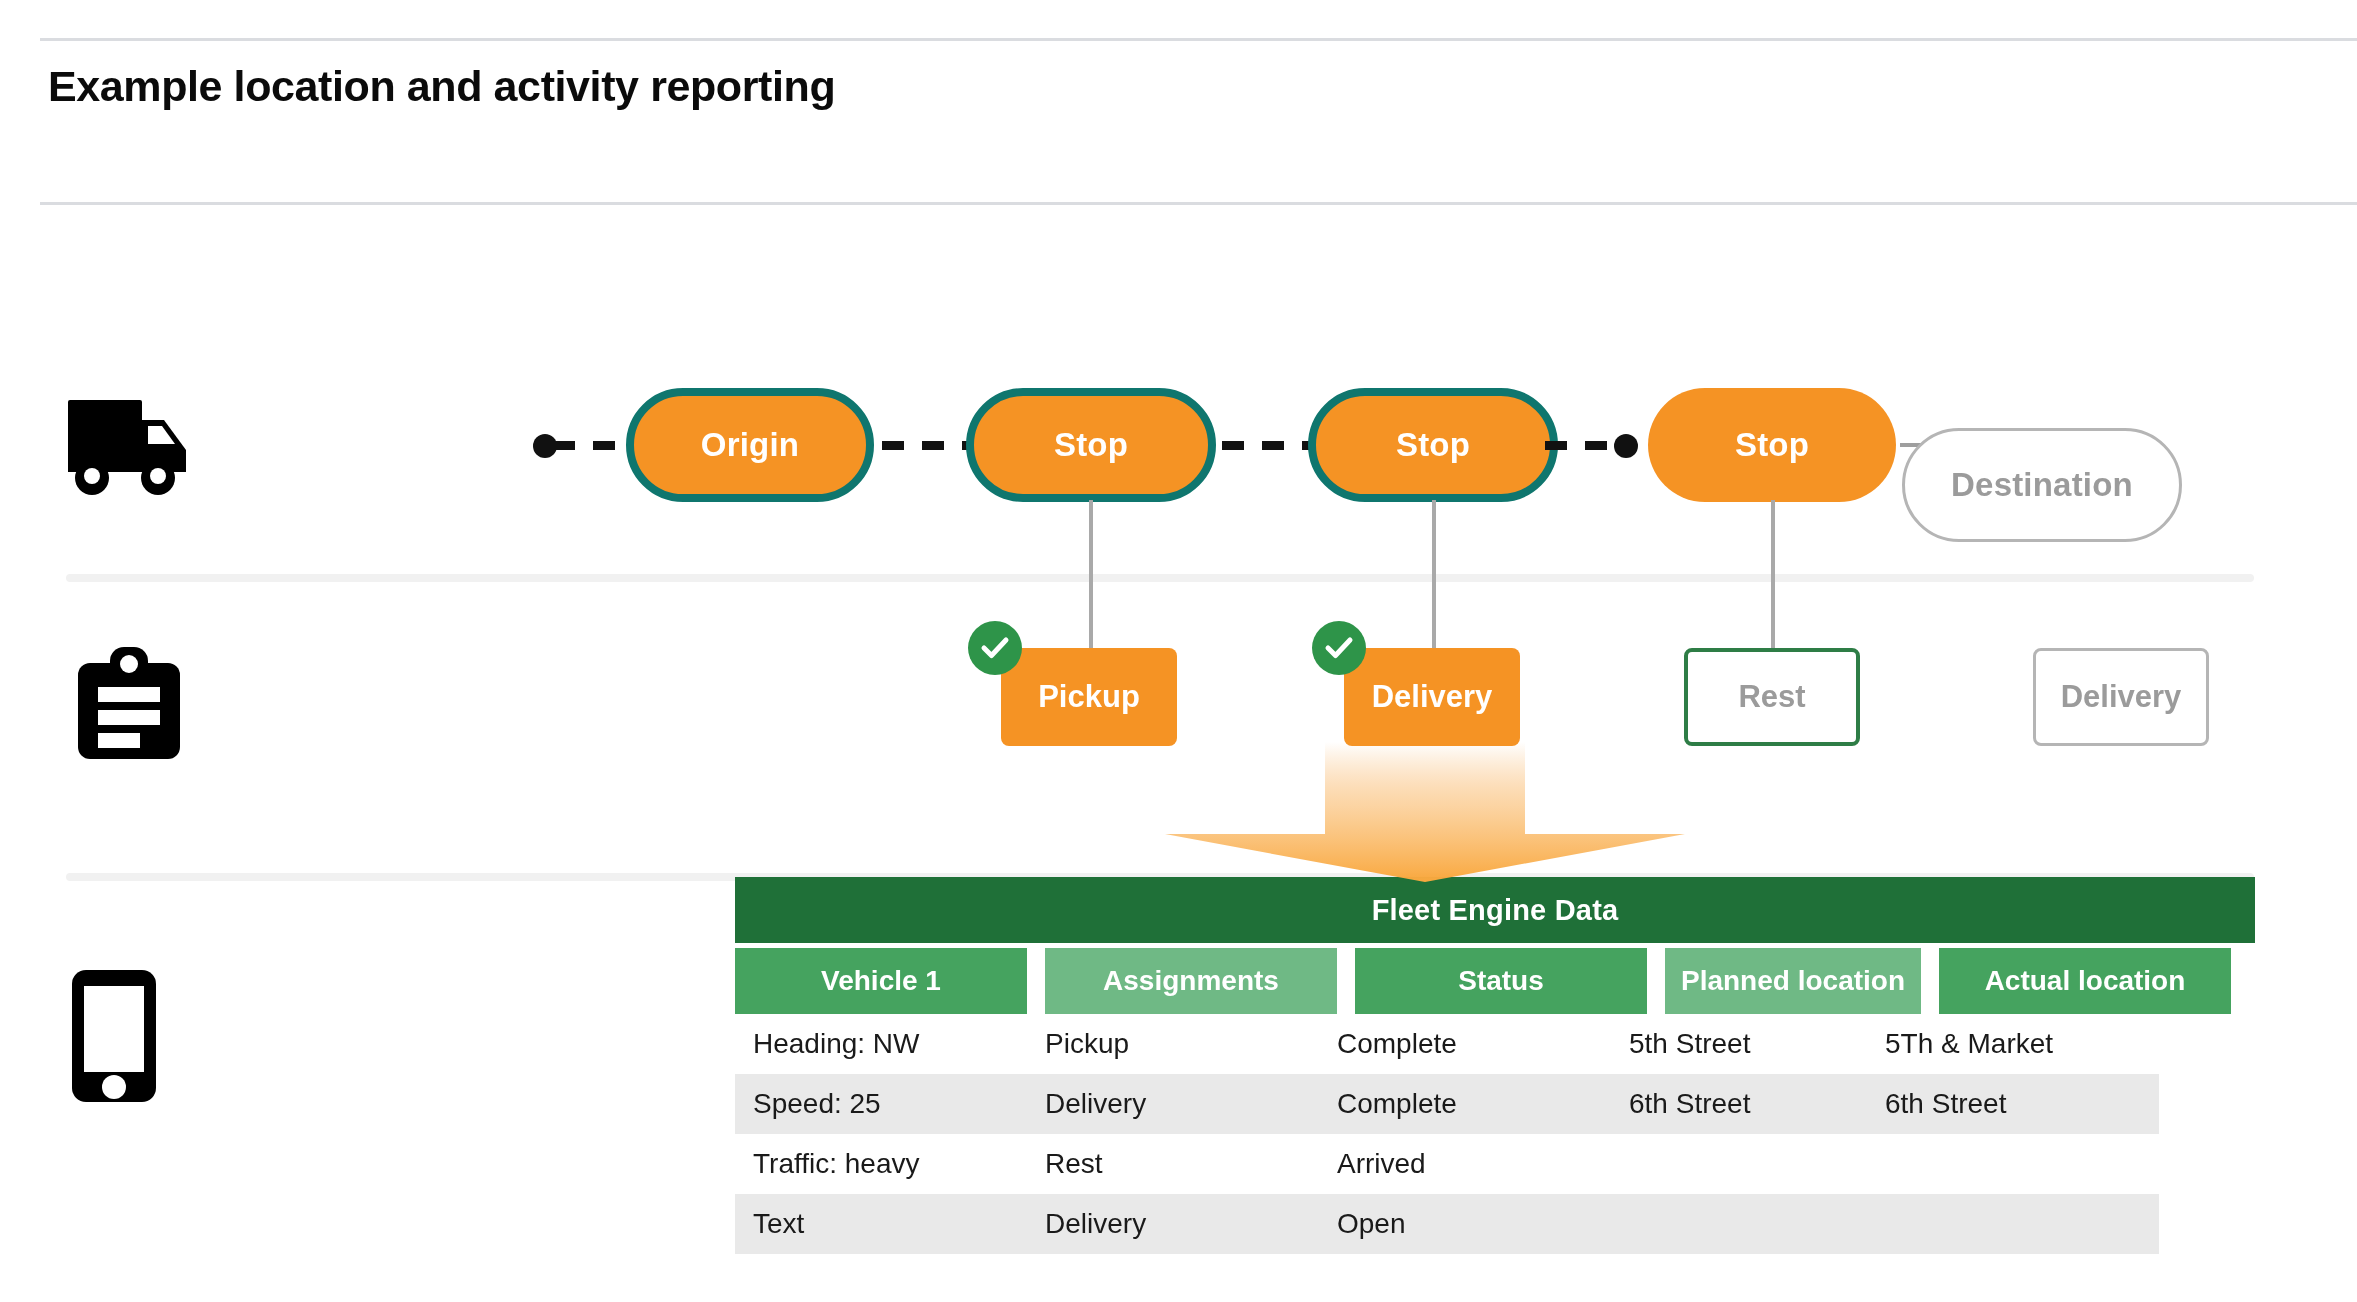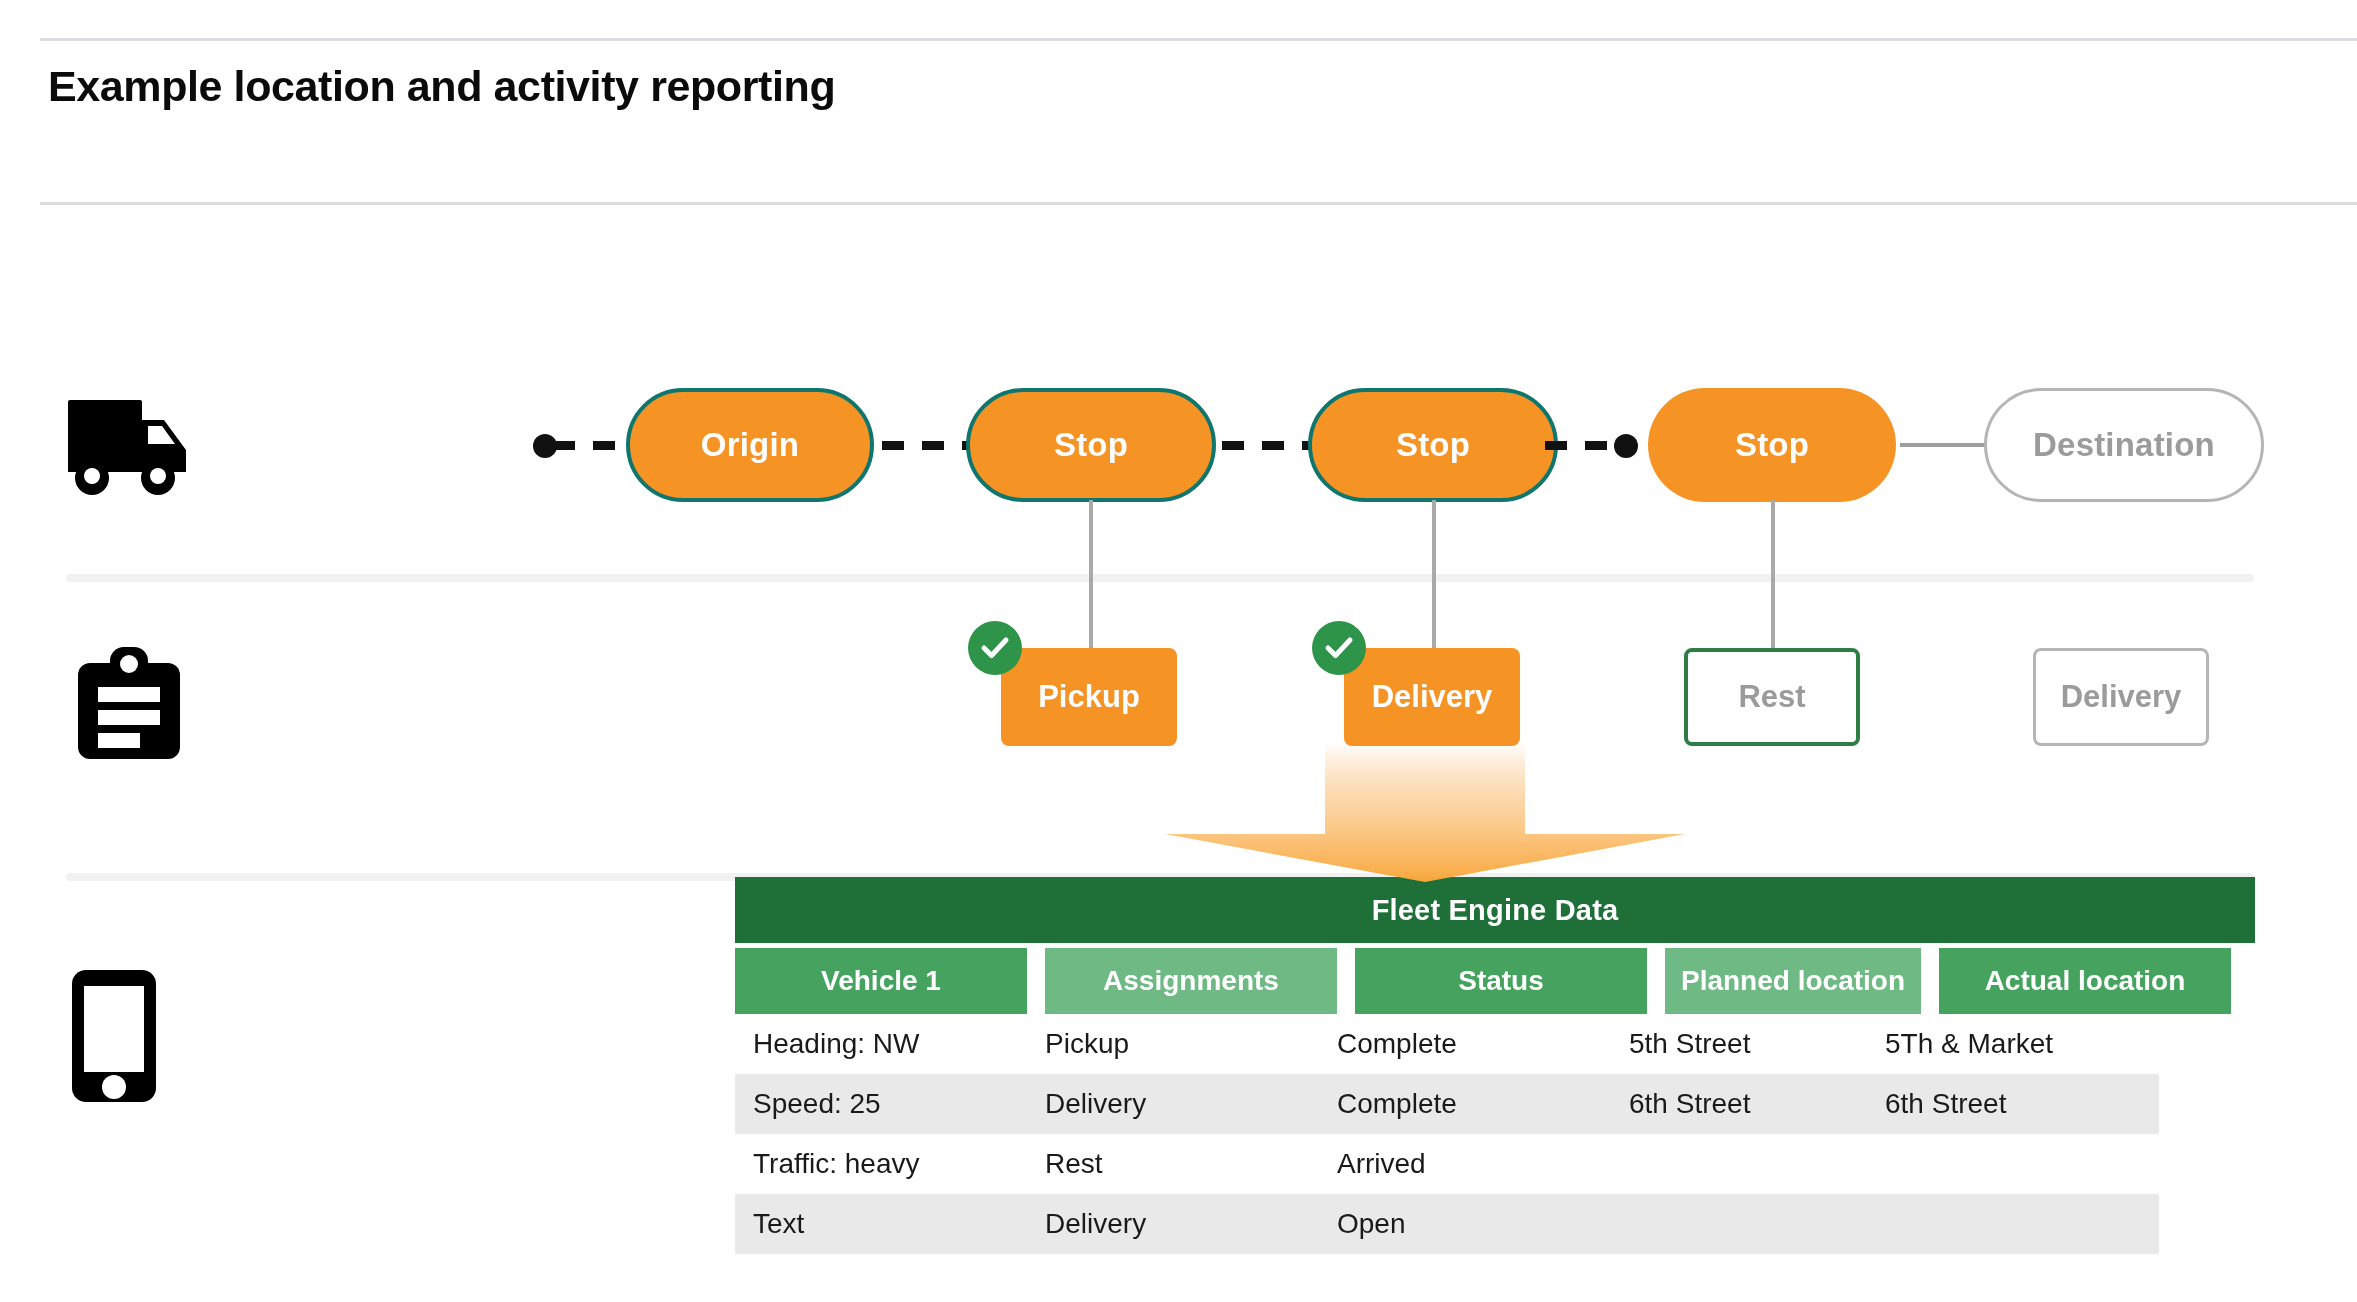--- a/index.html
+++ b/index.html
@@ -88,33 +88,33 @@
     display: flex;
     align-items: center;
     justify-content: center;
     font-size: 33px;
     font-weight: 700;
     letter-spacing: 0.2px;
   }
   .pill.filled {
     background: #F59324;
     color: #ffffff;
-    border: 4px solid #0f766e;
+    border: 8px solid #0f766e;
   }
   .pill.filled.noborder { border: none; }
   .pill.ghost {
     background: #ffffff;
     color: #9b9b9b;
     border: 3px solid #b5b5b5;
   }
   #pill-origin { left: 626px;  width: 248px; }
   #pill-stop-1 { left: 966px;  width: 250px; }
   #pill-stop-2 { left: 1308px; width: 250px; }
   #pill-stop-3 { left: 1648px; width: 248px; }
-  #pill-destination { left: 1984px; width: 280px; }
+  #pill-destination { left: 1902px; width: 280px; margin-top: 40px; }
 
   
   #arrow-to-destination {
     position: absolute;
     left: 1900px;
     top: 443px;
     width: 112px;
     height: 4px;
     background: #9e9e9e;
   }

